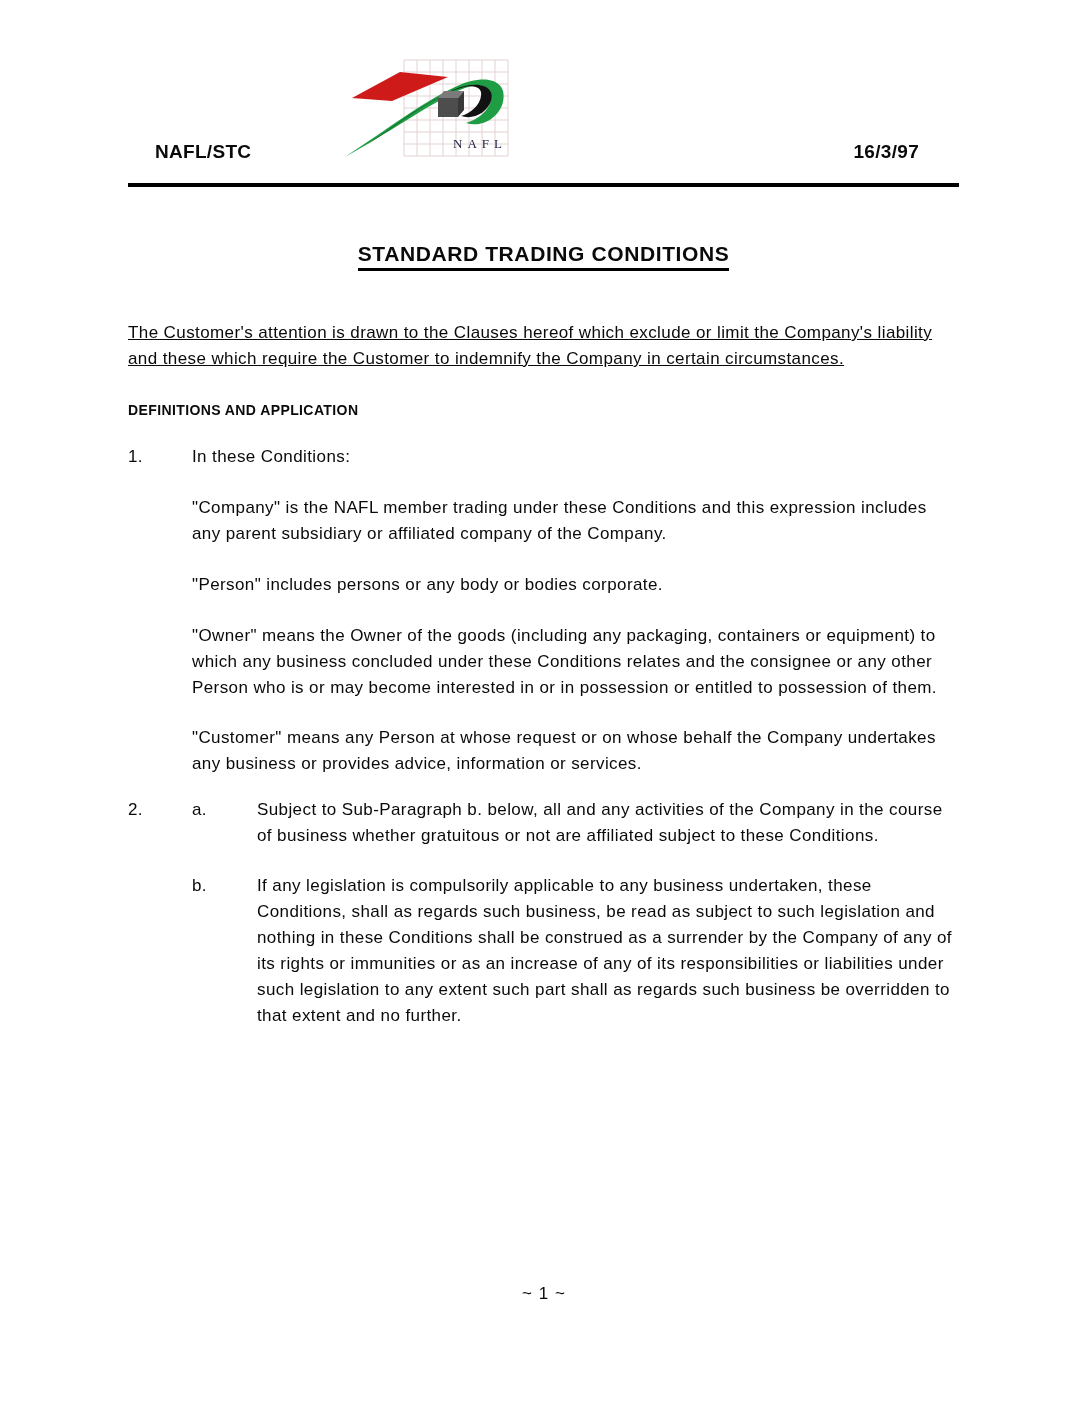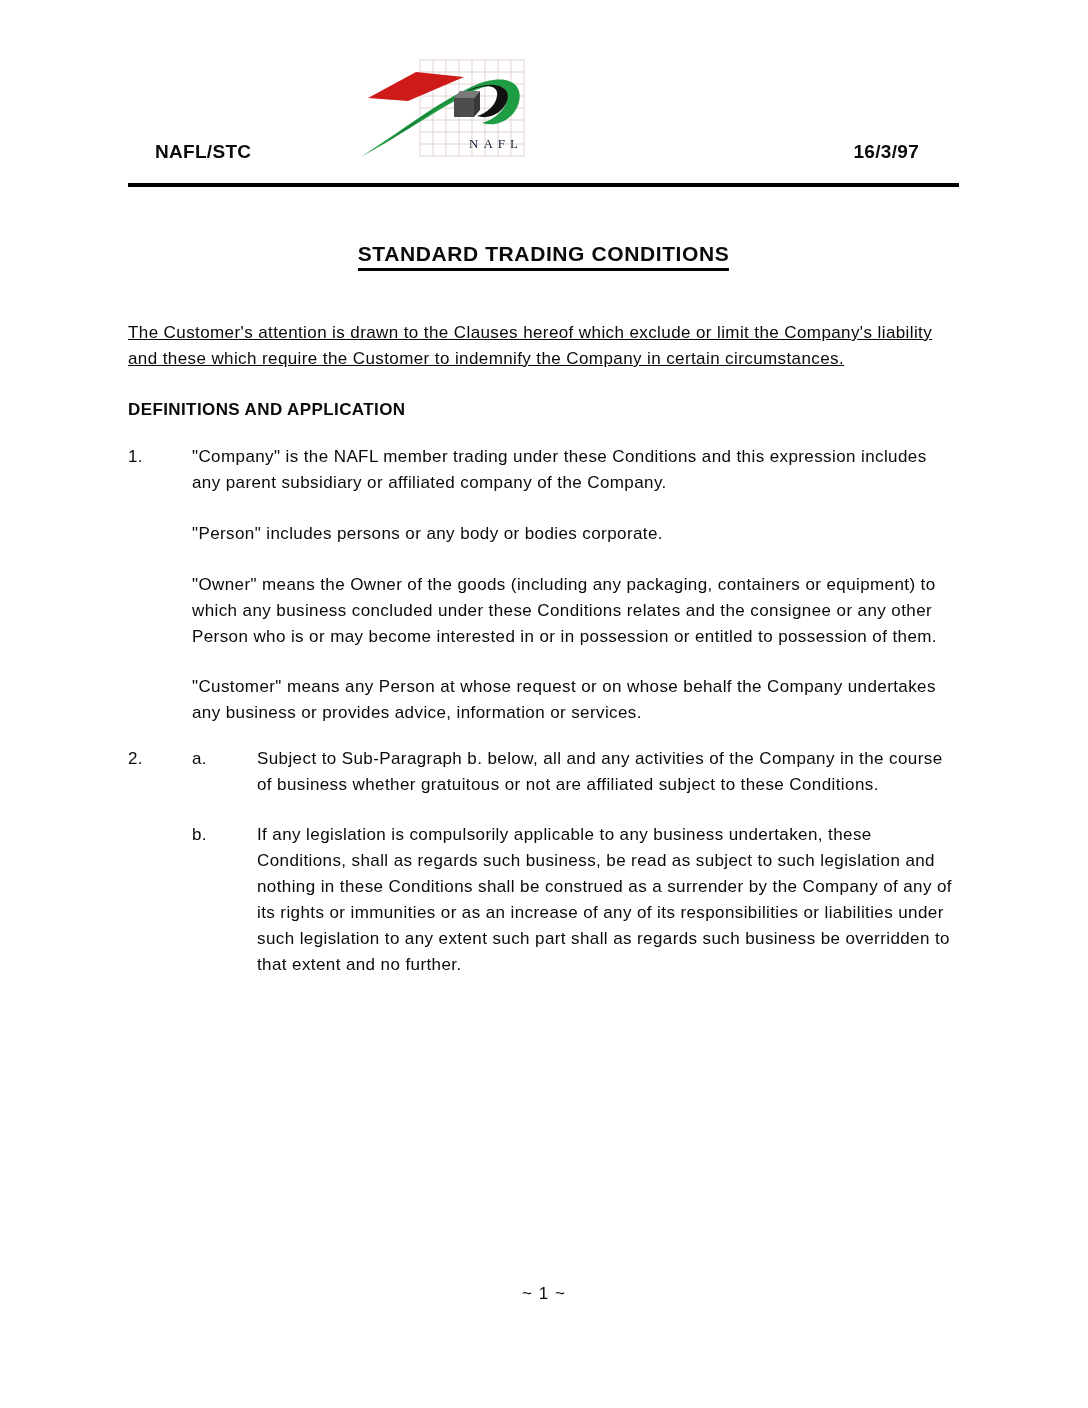--- a/index.html
+++ b/index.html
@@ -15,21 +15,21 @@
   
   .doc-ref {
     position:absolute; left:155px; top:141px;
     font-size:19px; font-weight:bold; letter-spacing:0.3px;
   }
   .doc-date {
     position:absolute; right:169px; top:141px;
     font-size:19px; font-weight:bold; letter-spacing:0.3px;
   }
   .logo {
-    position:absolute; left:357px; top:58px;
+    position:absolute; left:341px; top:58px;
     width:170px; height:110px;
   }
   .rule {
     position:absolute; left:128px; top:183px;
     width:831px; height:4px; background:#000;
   }
   
   main {
     position:absolute; left:128px; top:187px; width:831px;
     font-size:17px; line-height:26px; letter-spacing:0.4px;
@@ -39,21 +39,21 @@
     display:inline-block; margin:0;
     font-size:21px; font-weight:bold; letter-spacing:0.6px;
     border-bottom:3px solid #000; padding-bottom:1px;
     line-height:26px;
     text-align:center;
   }
   p { margin:0; }
   .intro { margin-top:49px;text-decoration:underline; }
   h2.section-heading {
     margin:25px 0 0 0;
-    font-size:17px; font-weight:bold; letter-spacing:0.4px;
+    font-size:14px; font-weight:bold; letter-spacing:0.4px;
     line-height:26px;
   }
   .clause {
     display:grid; grid-template-columns:64px 1fr;
     margin-top:21px;
   }
   .clause.second { margin-top:20px; }
   .clause-num { font-weight:normal; }
   .clause-body p + p { margin-top:25px; }
   .clause-body .last-def { margin-top:24px; }
@@ -106,20 +106,21 @@
       <h1 class="doc-title">STANDARD TRADING CONDITIONS</h1>
     </div>
 
     <p class="intro">The Customer's attention is drawn to the Clauses hereof which exclude or limit the Company's liability and these which require the Customer to indemnify the Company in certain circumstances.</p>
 
     <h2 class="section-heading">DEFINITIONS AND APPLICATION</h2>
 
     <section class="clause">
       <div class="clause-num">1.</div>
       <div class="clause-body">
+        <p>In these Conditions:</p>
         <p>"Company" is the NAFL member trading under these Conditions and this expression includes any parent subsidiary or affiliated company of the Company.</p>
         <p>"Person" includes persons or any body or bodies corporate.</p>
         <p>"Owner" means the Owner of the goods (including any packaging, containers or equipment) to which any business concluded under these Conditions relates and the consignee or any other Person who is or may become interested in or in possession or entitled to possession of them.</p>
         <p class="last-def">"Customer" means any Person at whose request or on whose behalf the Company undertakes any business or provides advice, information or services.</p>
       </div>
     </section>
 
     <section class="clause second">
       <div class="clause-num">2.</div>
       <div class="clause-body">

